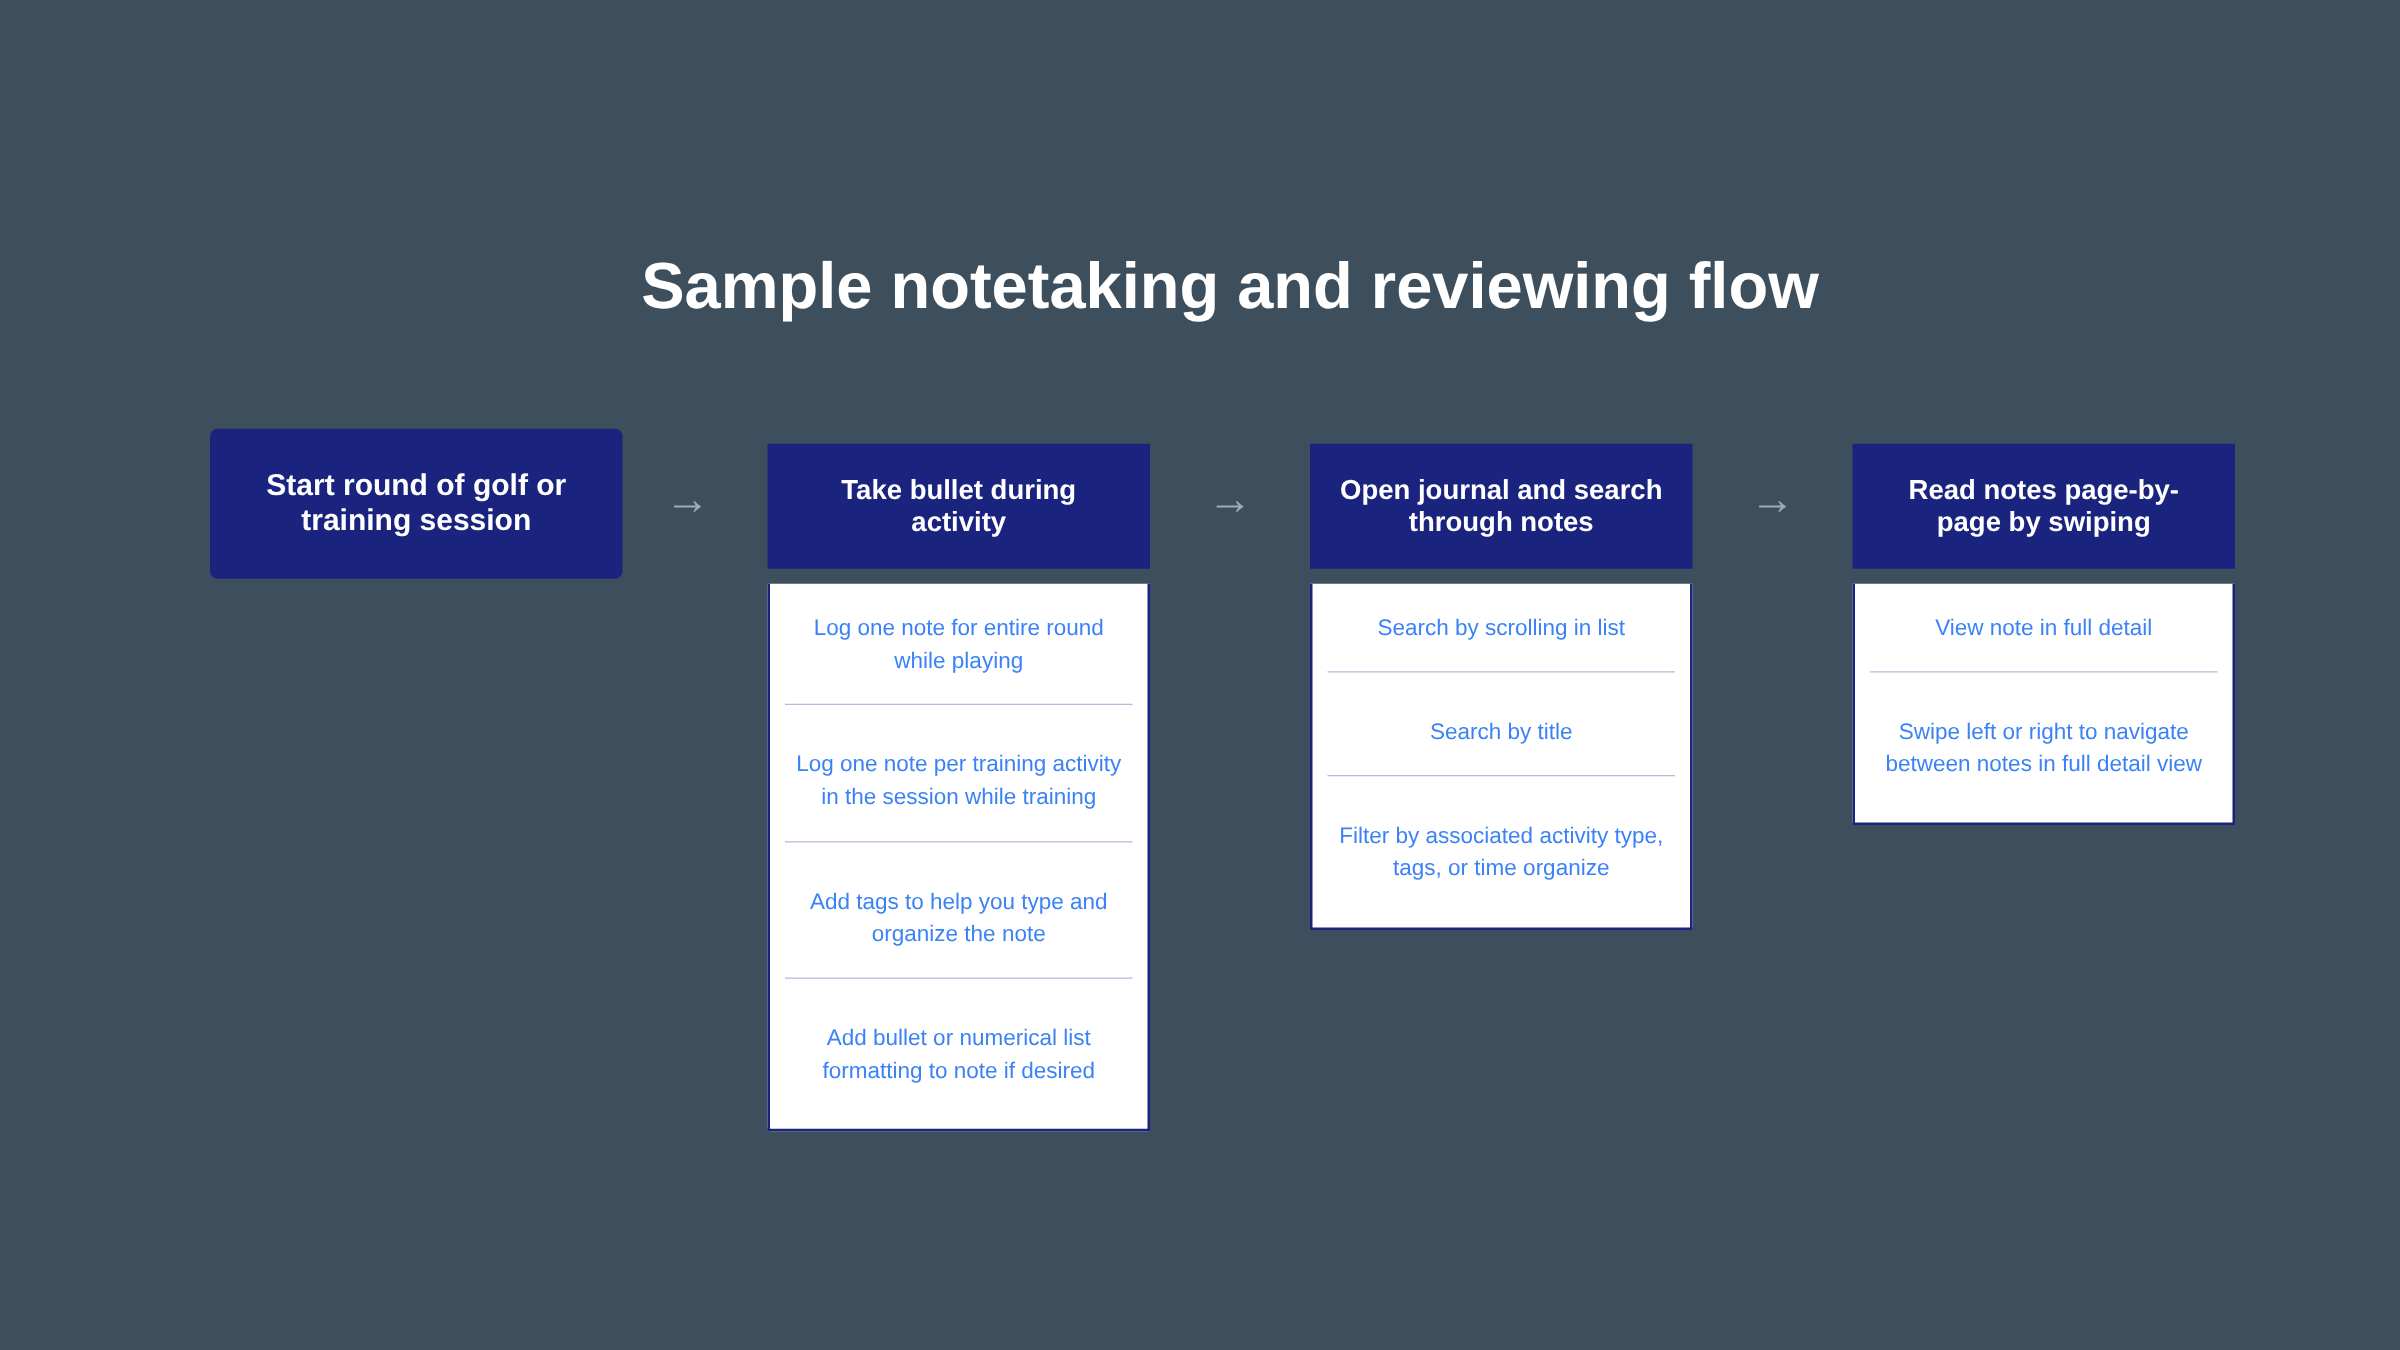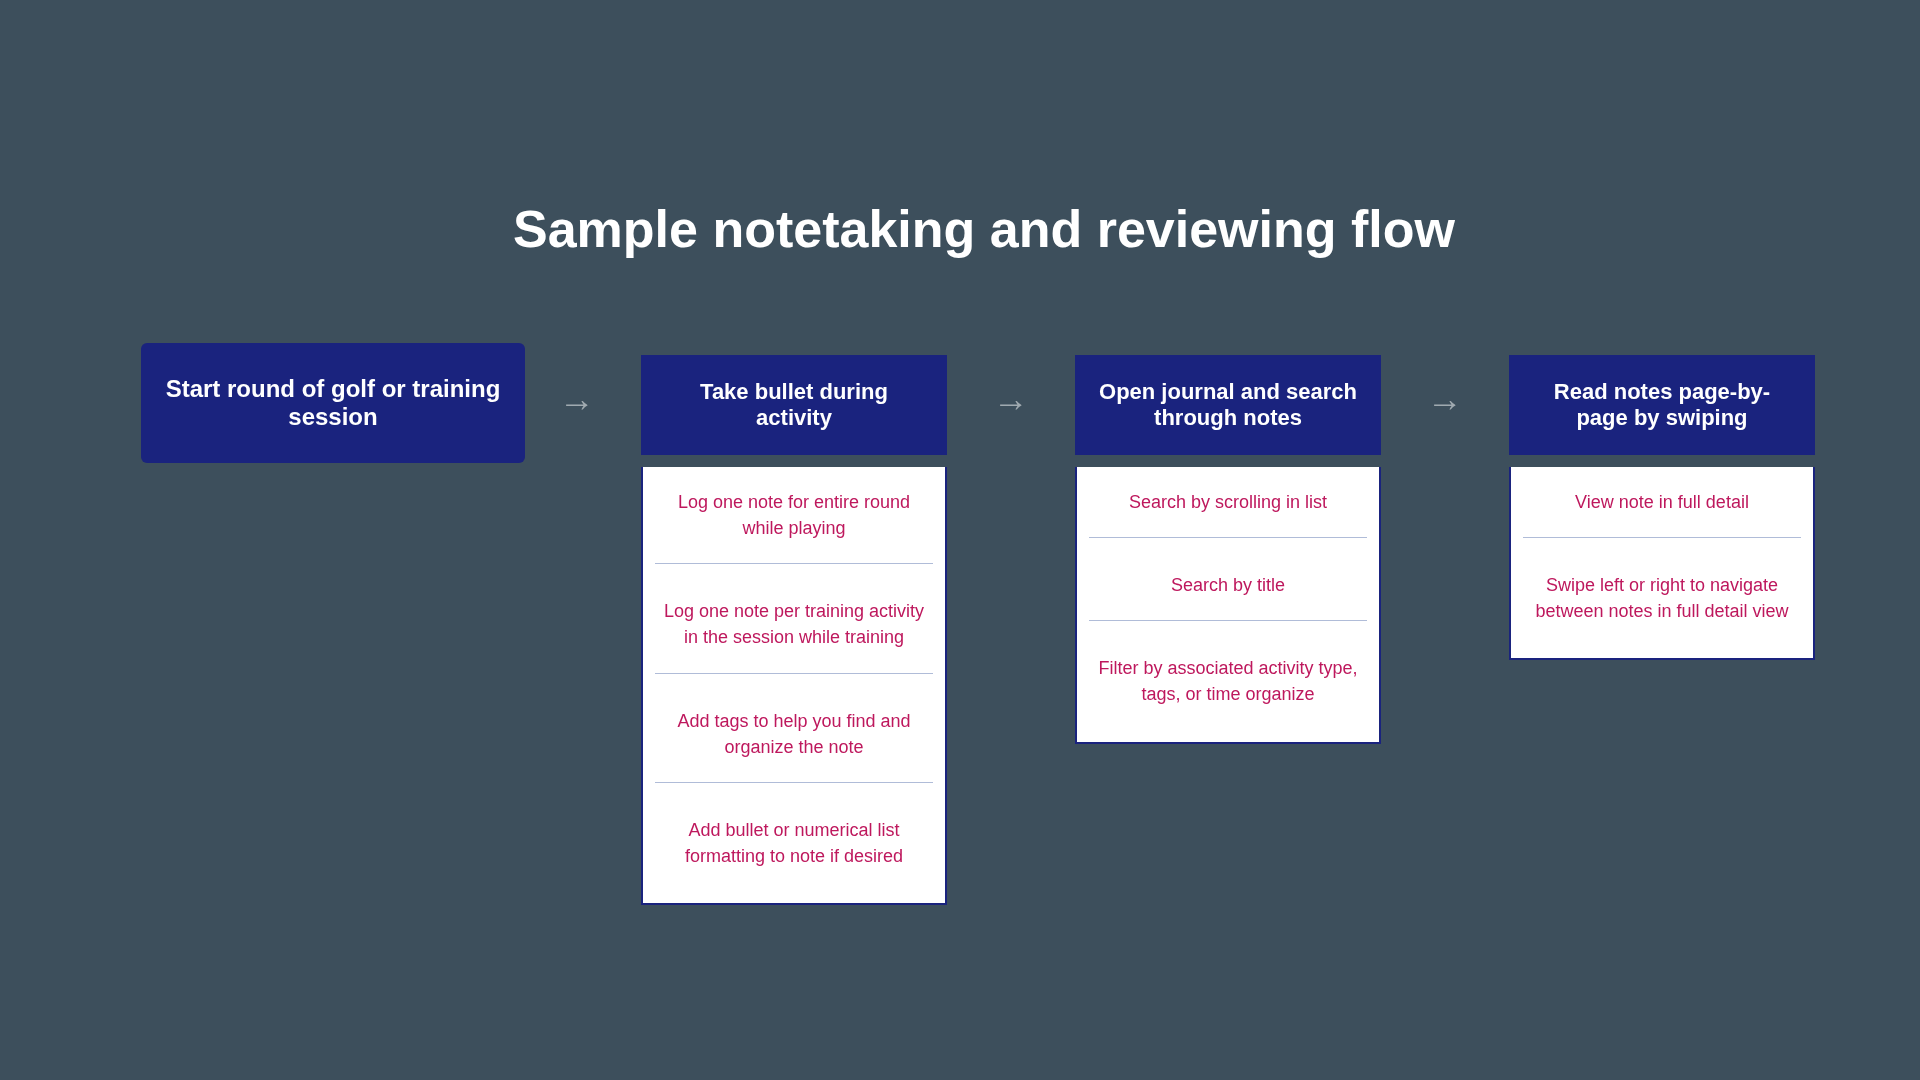--- a/index.html
+++ b/index.html
@@ -66,42 +66,42 @@
       justify-content: center;
     }
 
     .card-body {
       background-color: #ffffff;
       border: 2px solid #1a237e;
       border-top: none;
     }
 
     .card-item {
-      color: #be185d;
+      color: #3b82f6;
       font-size: 18px;
       text-align: center;
       padding: 22px 3px;
       border-bottom: 1.5px solid #b0bcd8;
       line-height: 1.45;
     }
 
     .card-item:last-child {
       border-bottom: none;
     }
 
     
     .card-standalone {
       background-color: #1a237e;
       color: #ffffff;
       font-size: 24px;
       font-weight: 700;
       text-align: center;
       padding: 22px 24px;
       border-radius: 6px;
-      width: 384px;
+      width: 330px;
       min-height: 120px;
       display: flex;
       align-items: center;
       justify-content: center;
     }
   </style>
 </head>
 <body>
 
 <h1 class="page-title">Sample notetaking and reviewing flow</h1>
@@ -109,21 +109,21 @@
 <div class="flow-container">
 <div class="card-standalone">Start round of golf or training session</div>
     <div class="arrow-container">
       <span class="arrow">→</span>
     </div>
     <div class="card">
       <div class="card-header">Take bullet during activity</div>
       <div class="card-body">
         <div class="card-item">Log one note for entire round while playing</div>
         <div class="card-item">Log one note per training activity in the session while training</div>
-        <div class="card-item">Add tags to help you find and organize the note</div>
+        <div class="card-item">Add tags to help you type and organize the note</div>
         <div class="card-item">Add bullet or numerical list formatting to note if desired</div>
       </div>
     </div>
     <div class="arrow-container">
       <span class="arrow">→</span>
     </div>
     <div class="card">
       <div class="card-header">Open journal and search through notes</div>
       <div class="card-body">
         <div class="card-item">Search by scrolling in list</div>

